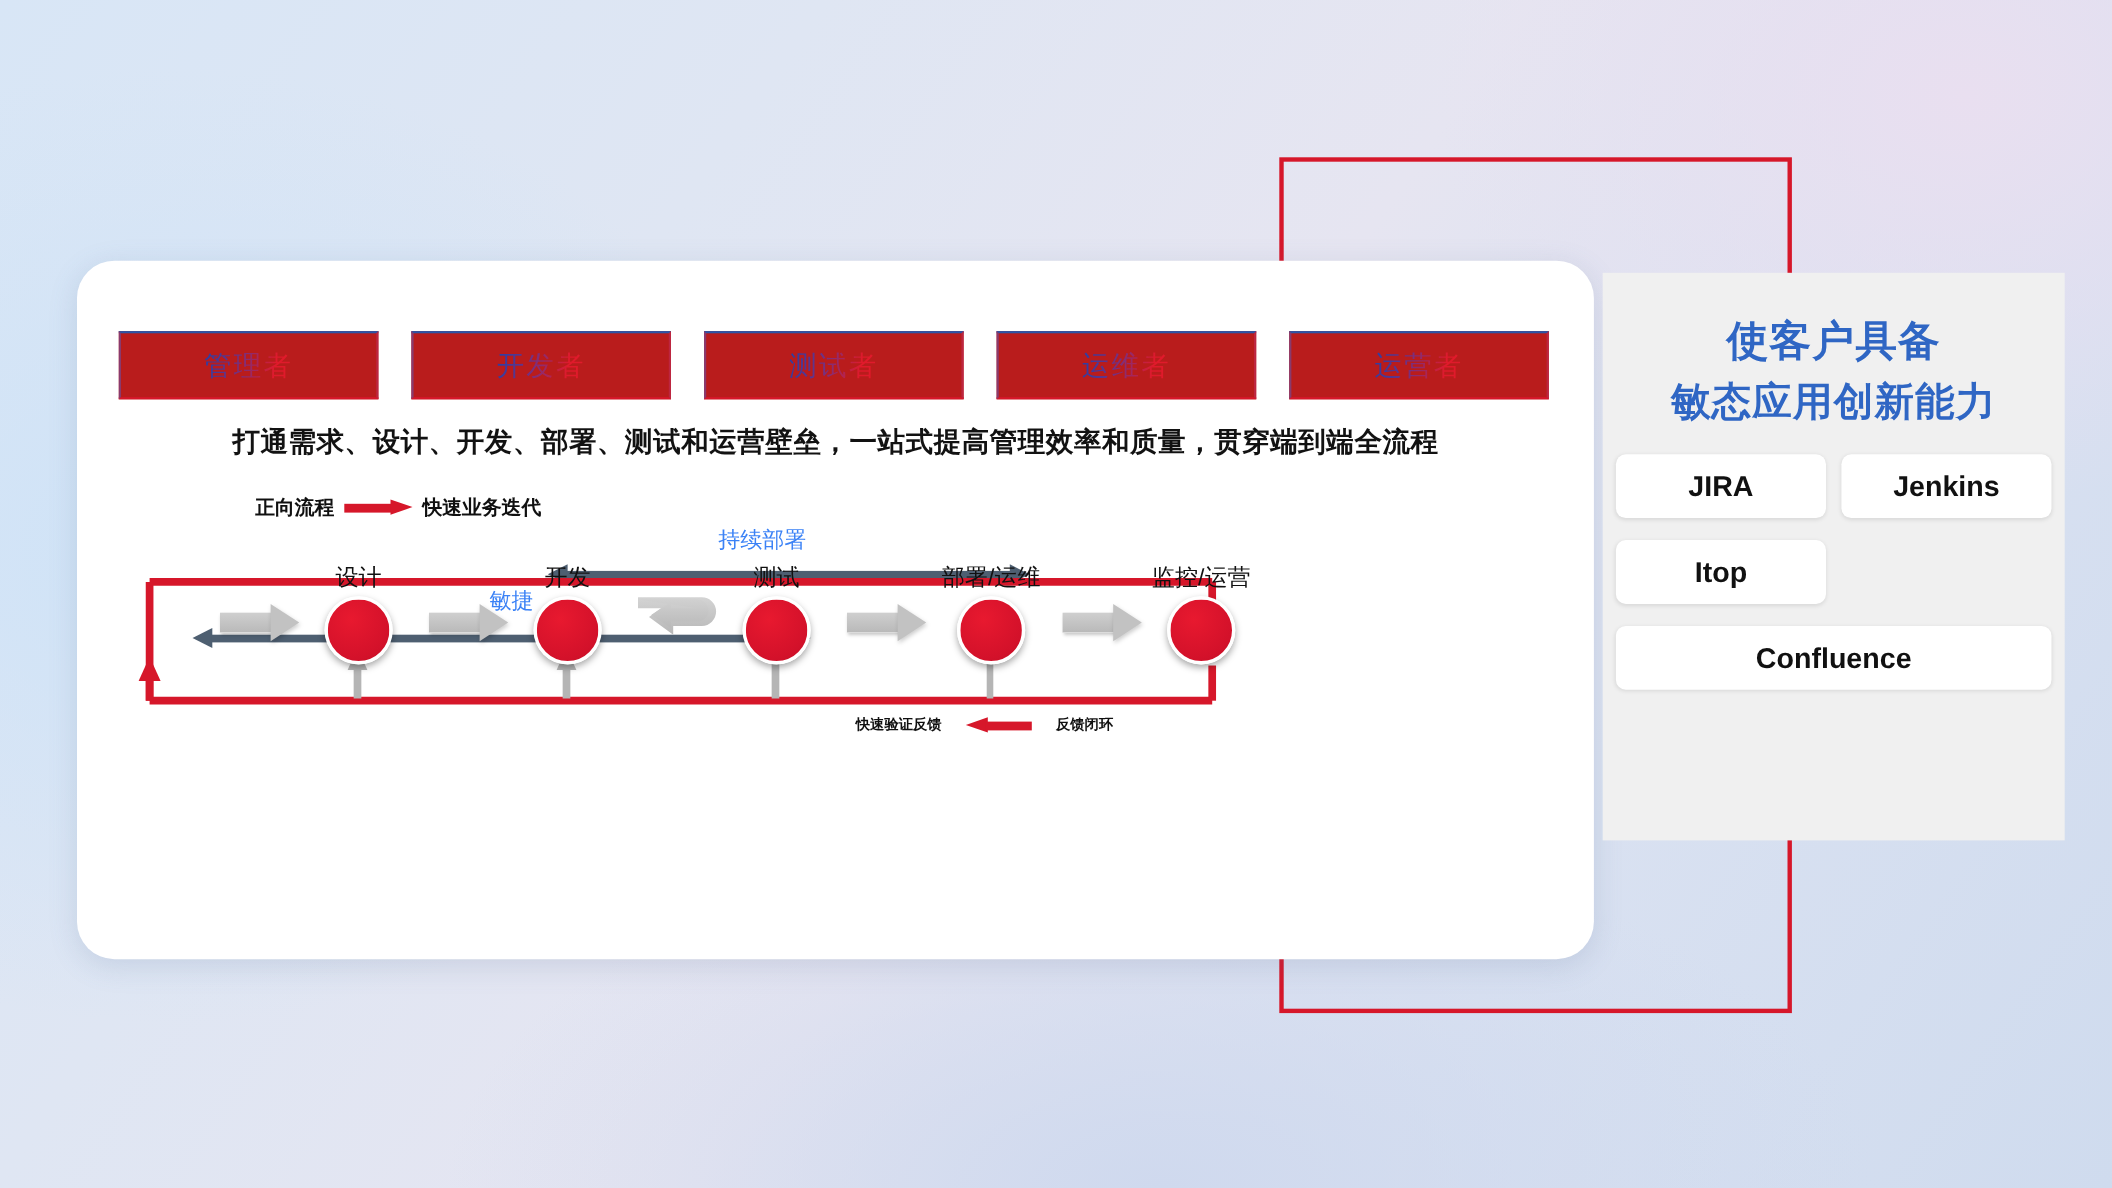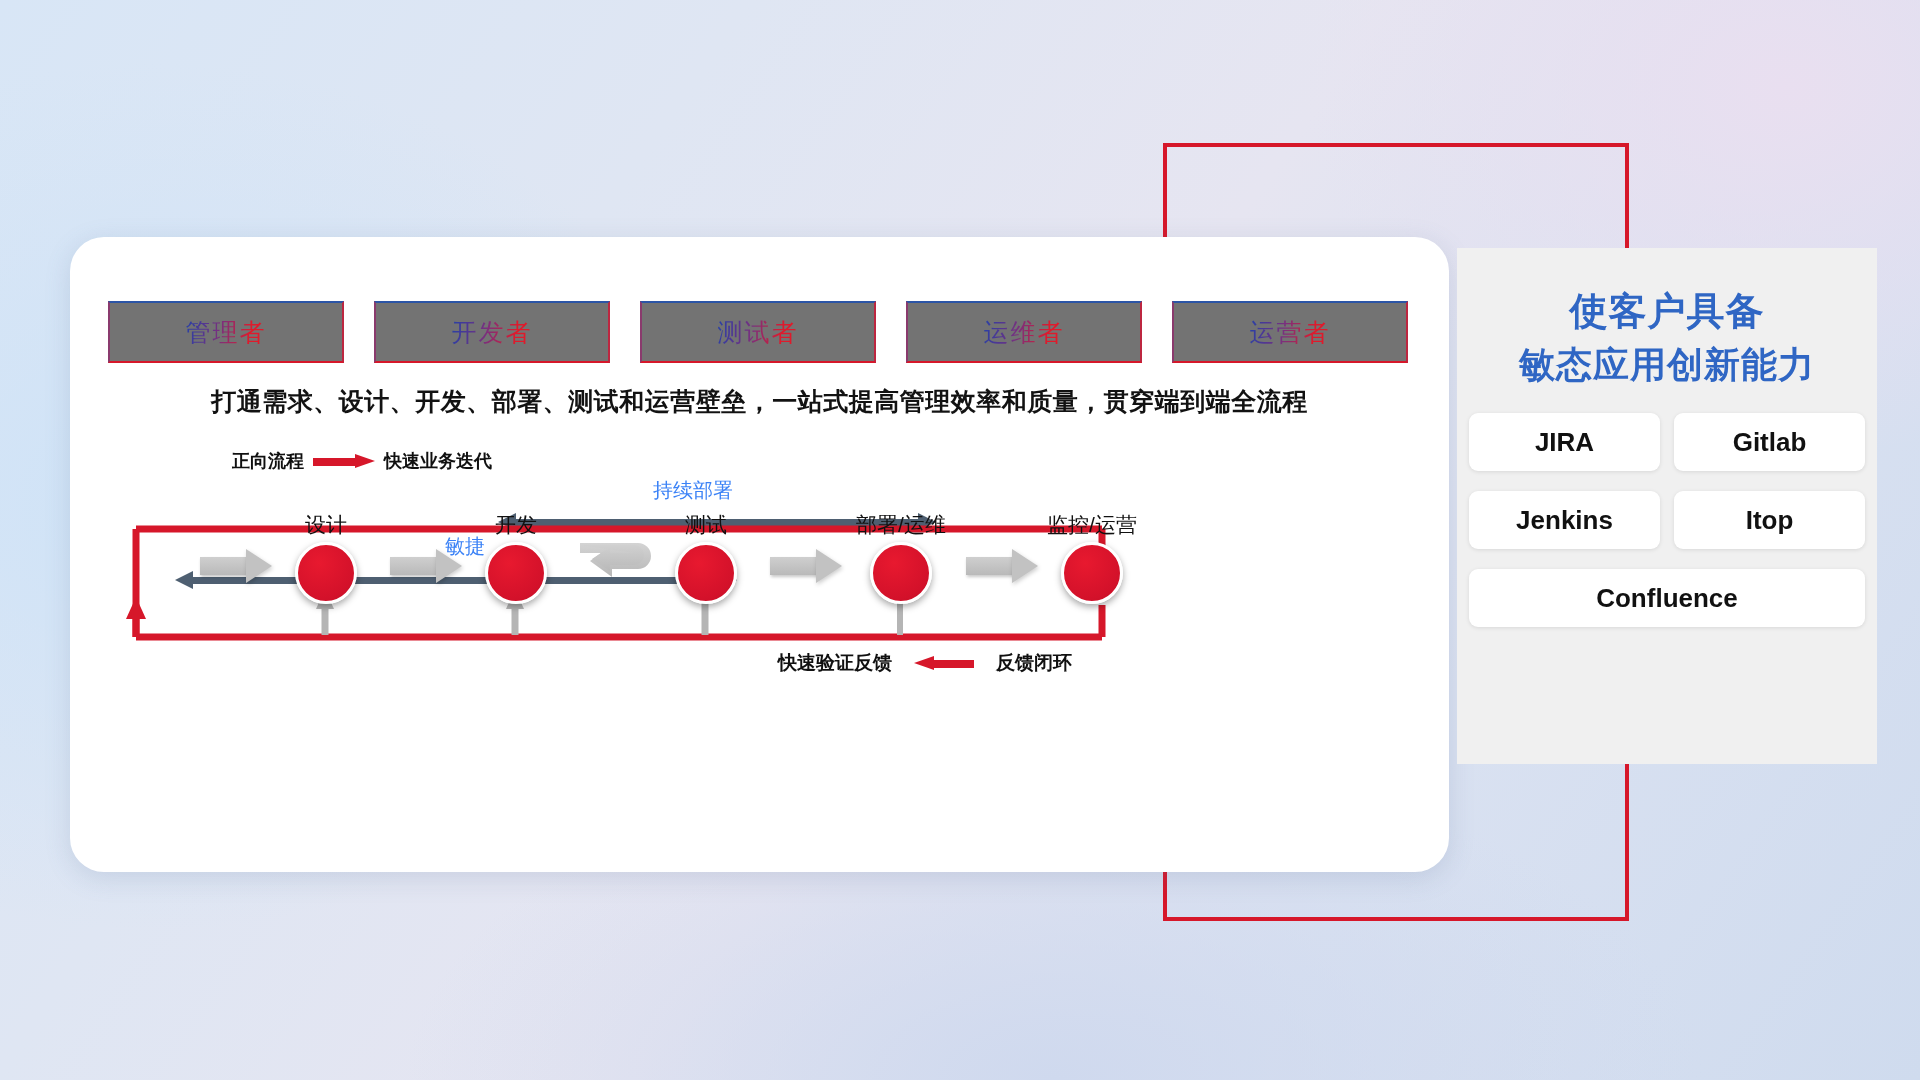--- a/index.html
+++ b/index.html
@@ -57,21 +57,21 @@
     position: absolute;
     left: 38px;
     top: 64px;
     width: 1300px;
     display: flex;
     gap: 30px;
   }
   .role-box {
     flex: 1 1 0;
     height: 62px;
-    background: #737373;
+    background: #b91c1c;
     border-top: 2px solid #2c55a6;
     border-left: 2px solid #8a3a6d;
     border-right: 2px solid #bd2640;
     border-bottom: 2px solid #d6172a;
     display: flex;
     align-items: center;
     justify-content: center;
   }
   .role-label {
     font-size: 25px;
@@ -229,21 +229,21 @@
   }
 
   
   .fb-caption {
     position: absolute;
     left: 708px;
     top: 413px;
     display: flex;
     align-items: center;
     gap: 22px;
-    font-size: 19px;
+    font-size: 13px;
     font-weight: 700;
     color: #101010;
     white-space: nowrap;
   }
   .fb-arrow {
     width: 60px; height: 14px;
     position: relative;
   }
   .fb-arrow .shaft {
     position: absolute;
@@ -447,20 +447,19 @@
 
   </div>
 
   <div class="side-panel">
     <div class="sp-title">
       <span>使客户具备</span>
       <span class="l2">敏态应用创新能力</span>
     </div>
     <div class="tool-grid">
       <div class="tool-chip">JIRA</div>
-      <div class="tool-chip">Gitlab</div>
       <div class="tool-chip">Jenkins</div>
       <div class="tool-chip">Itop</div>
       <div class="tool-chip full">Confluence</div>
     </div>
   </div>
 
 </div>
 
 </body></html>

